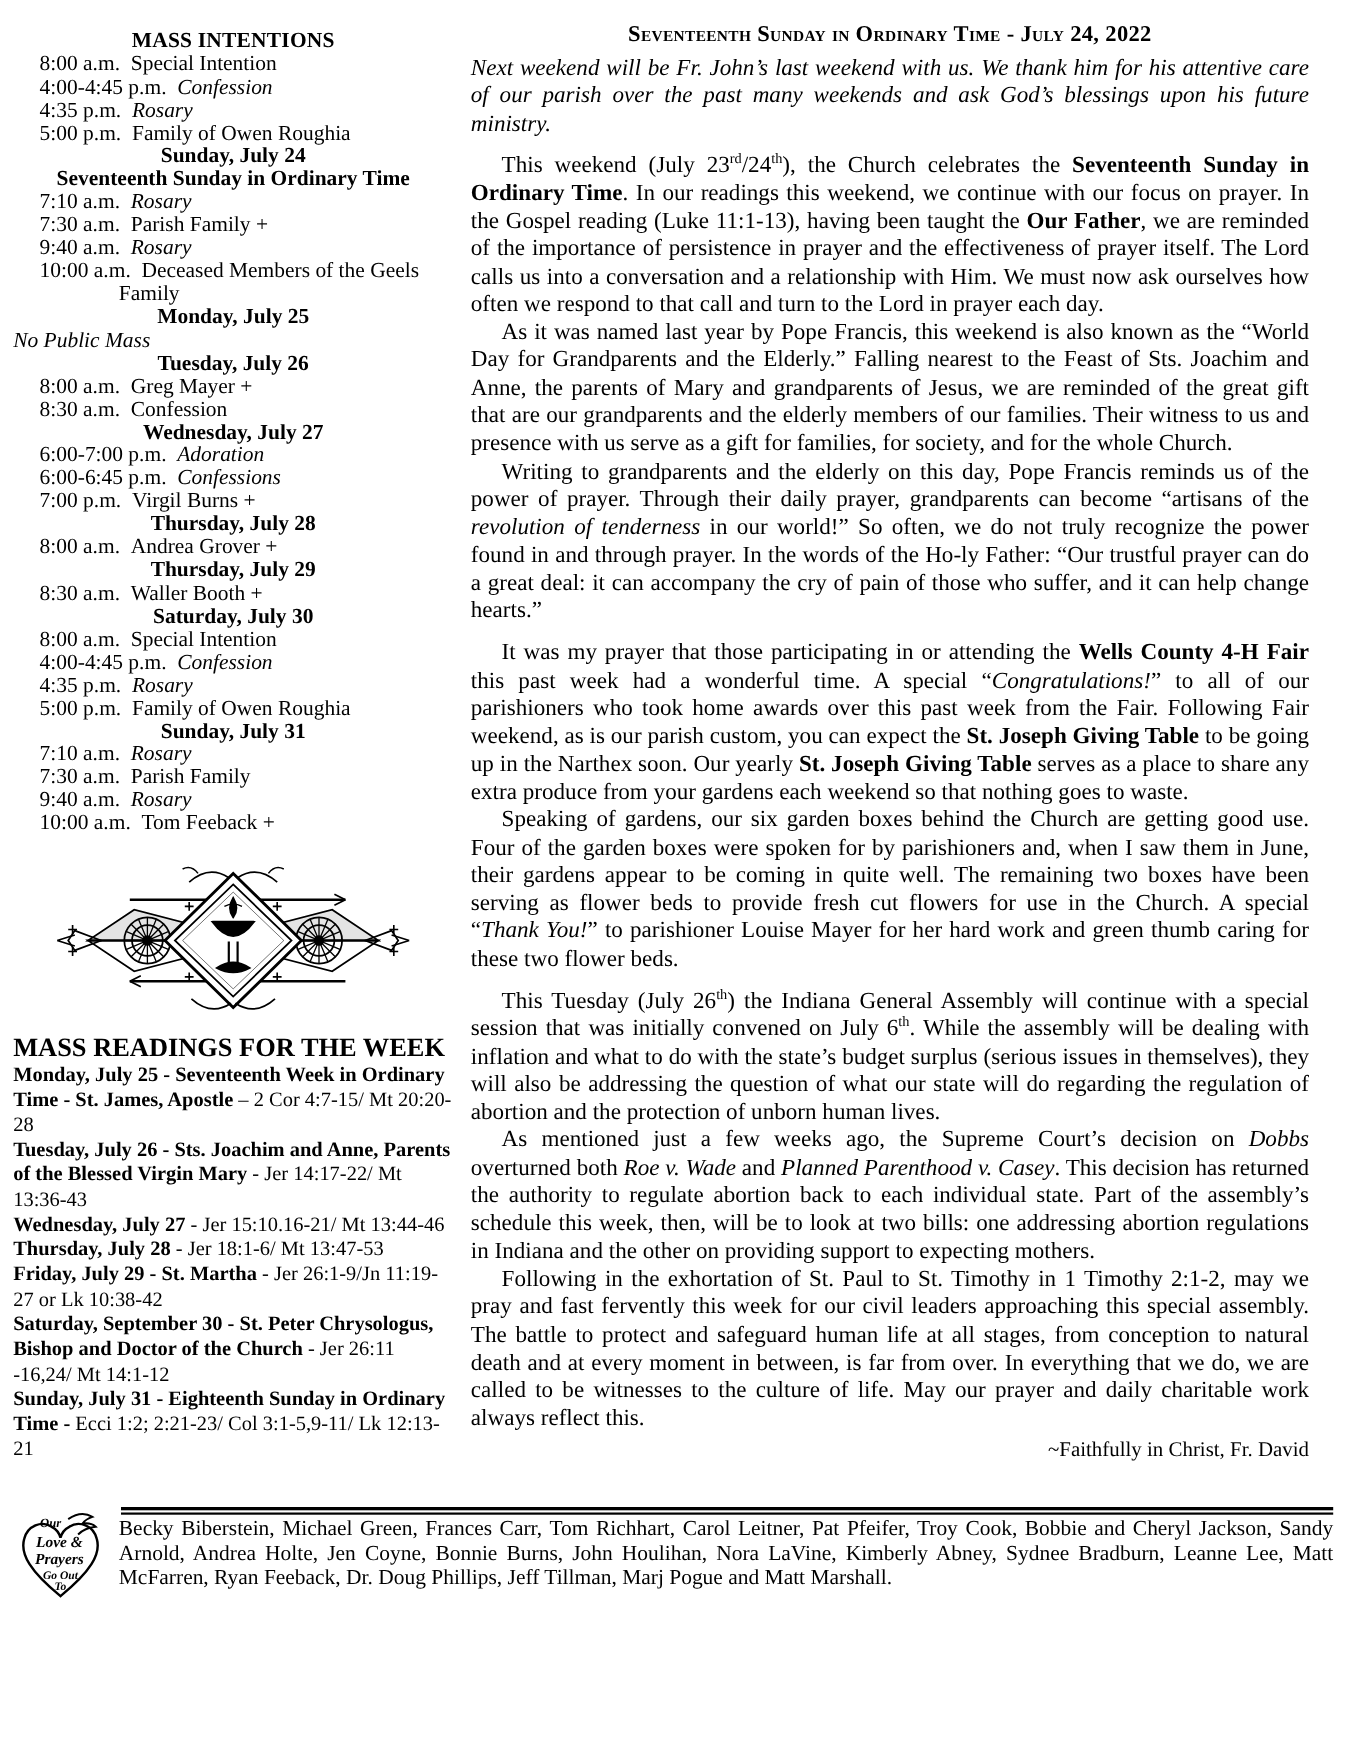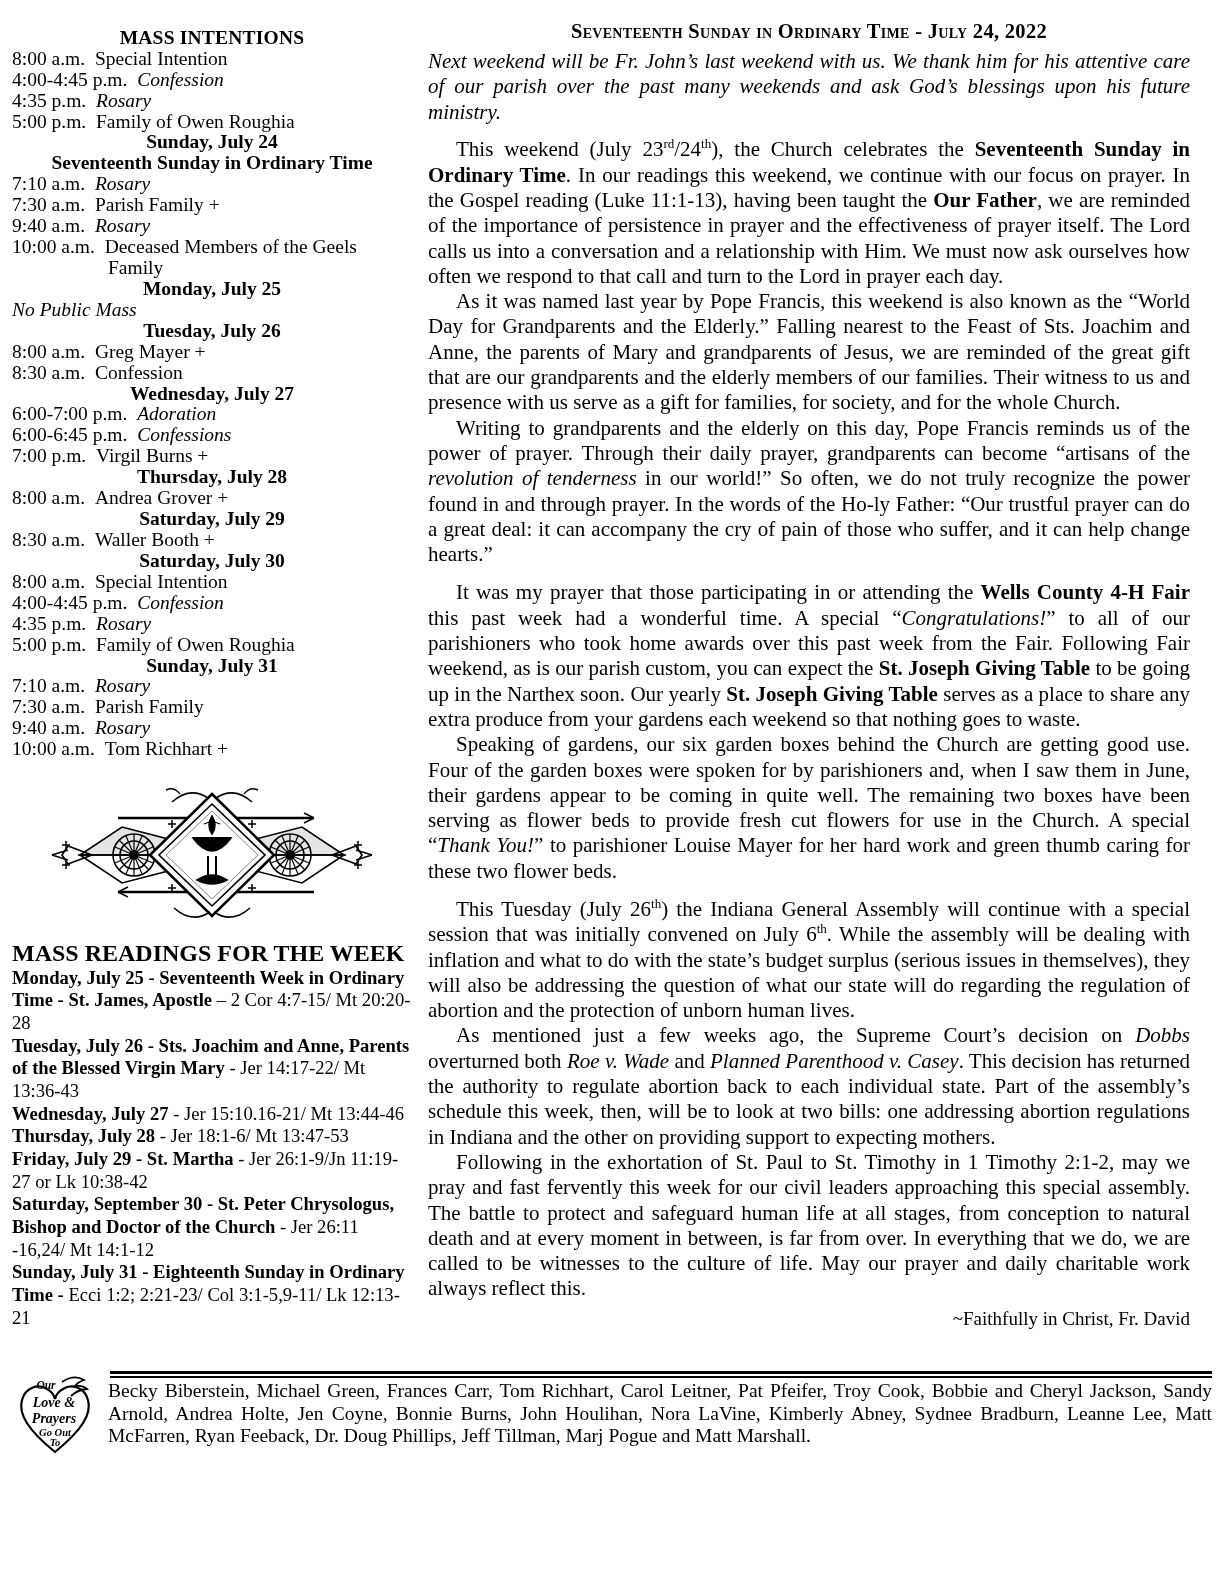--- a/index.html
+++ b/index.html
@@ -50,20 +50,21 @@
     font-size: 19.5px;
     line-height: 1.07;
   }
   .mass-line {
     font-size: 19.5px;
     line-height: 1.075;
     white-space: nowrap;
   }
   .mass-line .t {
     display: inline-block;
+    margin-left: 24px;
   }
   .mass-line .d {
     display: inline;
   }
   .ital { font-style: italic; }
   .cont-indent { padding-left: 96px; }
 
   
   .ornament-wrap {
     margin-top: 20px;
@@ -195,32 +196,32 @@
         <div class="mass-line"><span class="d ital">No Public Mass</span></div>
         <div class="day-head">Tuesday, July 26</div>
         <div class="mass-line"><span class="t">8:00 a.m.</span>&nbsp;&nbsp;<span class="d">Greg Mayer +</span></div>
         <div class="mass-line"><span class="t">8:30 a.m.</span>&nbsp;&nbsp;<span class="d">Confession</span></div>
         <div class="day-head">Wednesday, July 27</div>
         <div class="mass-line"><span class="t">6:00-7:00 p.m.</span>&nbsp;&nbsp;<span class="d ital">Adoration</span></div>
         <div class="mass-line"><span class="t">6:00-6:45 p.m.</span>&nbsp;&nbsp;<span class="d ital">Confessions</span></div>
         <div class="mass-line"><span class="t">7:00 p.m.</span>&nbsp;&nbsp;<span class="d">Virgil Burns +</span></div>
         <div class="day-head">Thursday, July 28</div>
         <div class="mass-line"><span class="t">8:00 a.m.</span>&nbsp;&nbsp;<span class="d">Andrea Grover +</span></div>
-        <div class="day-head">Saturday, July 29</div>
+        <div class="day-head">Thursday, July 29</div>
         <div class="mass-line"><span class="t">8:30 a.m.</span>&nbsp;&nbsp;<span class="d">Waller Booth +</span></div>
         <div class="day-head">Saturday, July 30</div>
         <div class="mass-line"><span class="t">8:00 a.m.</span>&nbsp;&nbsp;<span class="d">Special Intention</span></div>
         <div class="mass-line"><span class="t">4:00-4:45 p.m.</span>&nbsp;&nbsp;<span class="d ital">Confession</span></div>
         <div class="mass-line"><span class="t">4:35 p.m.</span>&nbsp;&nbsp;<span class="d ital">Rosary</span></div>
         <div class="mass-line"><span class="t">5:00 p.m.</span>&nbsp;&nbsp;<span class="d">Family of Owen Roughia</span></div>
         <div class="day-head">Sunday, July 31</div>
         <div class="mass-line"><span class="t">7:10 a.m.</span>&nbsp;&nbsp;<span class="d ital">Rosary</span></div>
         <div class="mass-line"><span class="t">7:30 a.m.</span>&nbsp;&nbsp;<span class="d">Parish Family</span></div>
         <div class="mass-line"><span class="t">9:40 a.m.</span>&nbsp;&nbsp;<span class="d ital">Rosary</span></div>
-        <div class="mass-line"><span class="t">10:00 a.m.</span>&nbsp;&nbsp;<span class="d">Tom Richhart +</span></div>
+        <div class="mass-line"><span class="t">10:00 a.m.</span>&nbsp;&nbsp;<span class="d">Tom Feeback +</span></div>
       </div>
 
     <div class="ornament-wrap">
       <svg width="380" height="150" viewBox="0 0 380 150" aria-hidden="true">
         <g stroke="#000" fill="none" stroke-width="1.6">
 
           <path d="M160 75 L58 75 L100 47 L150 60 Z" fill="#000" opacity="0.10"></path>
           <path d="M160 75 L58 75 L100 47 L150 60 Z"></path>
           <path d="M160 75 L58 75 L100 103 L150 90 Z"></path>
           <path d="M70 75 L46 66 L40 75 L46 84 Z"></path>

